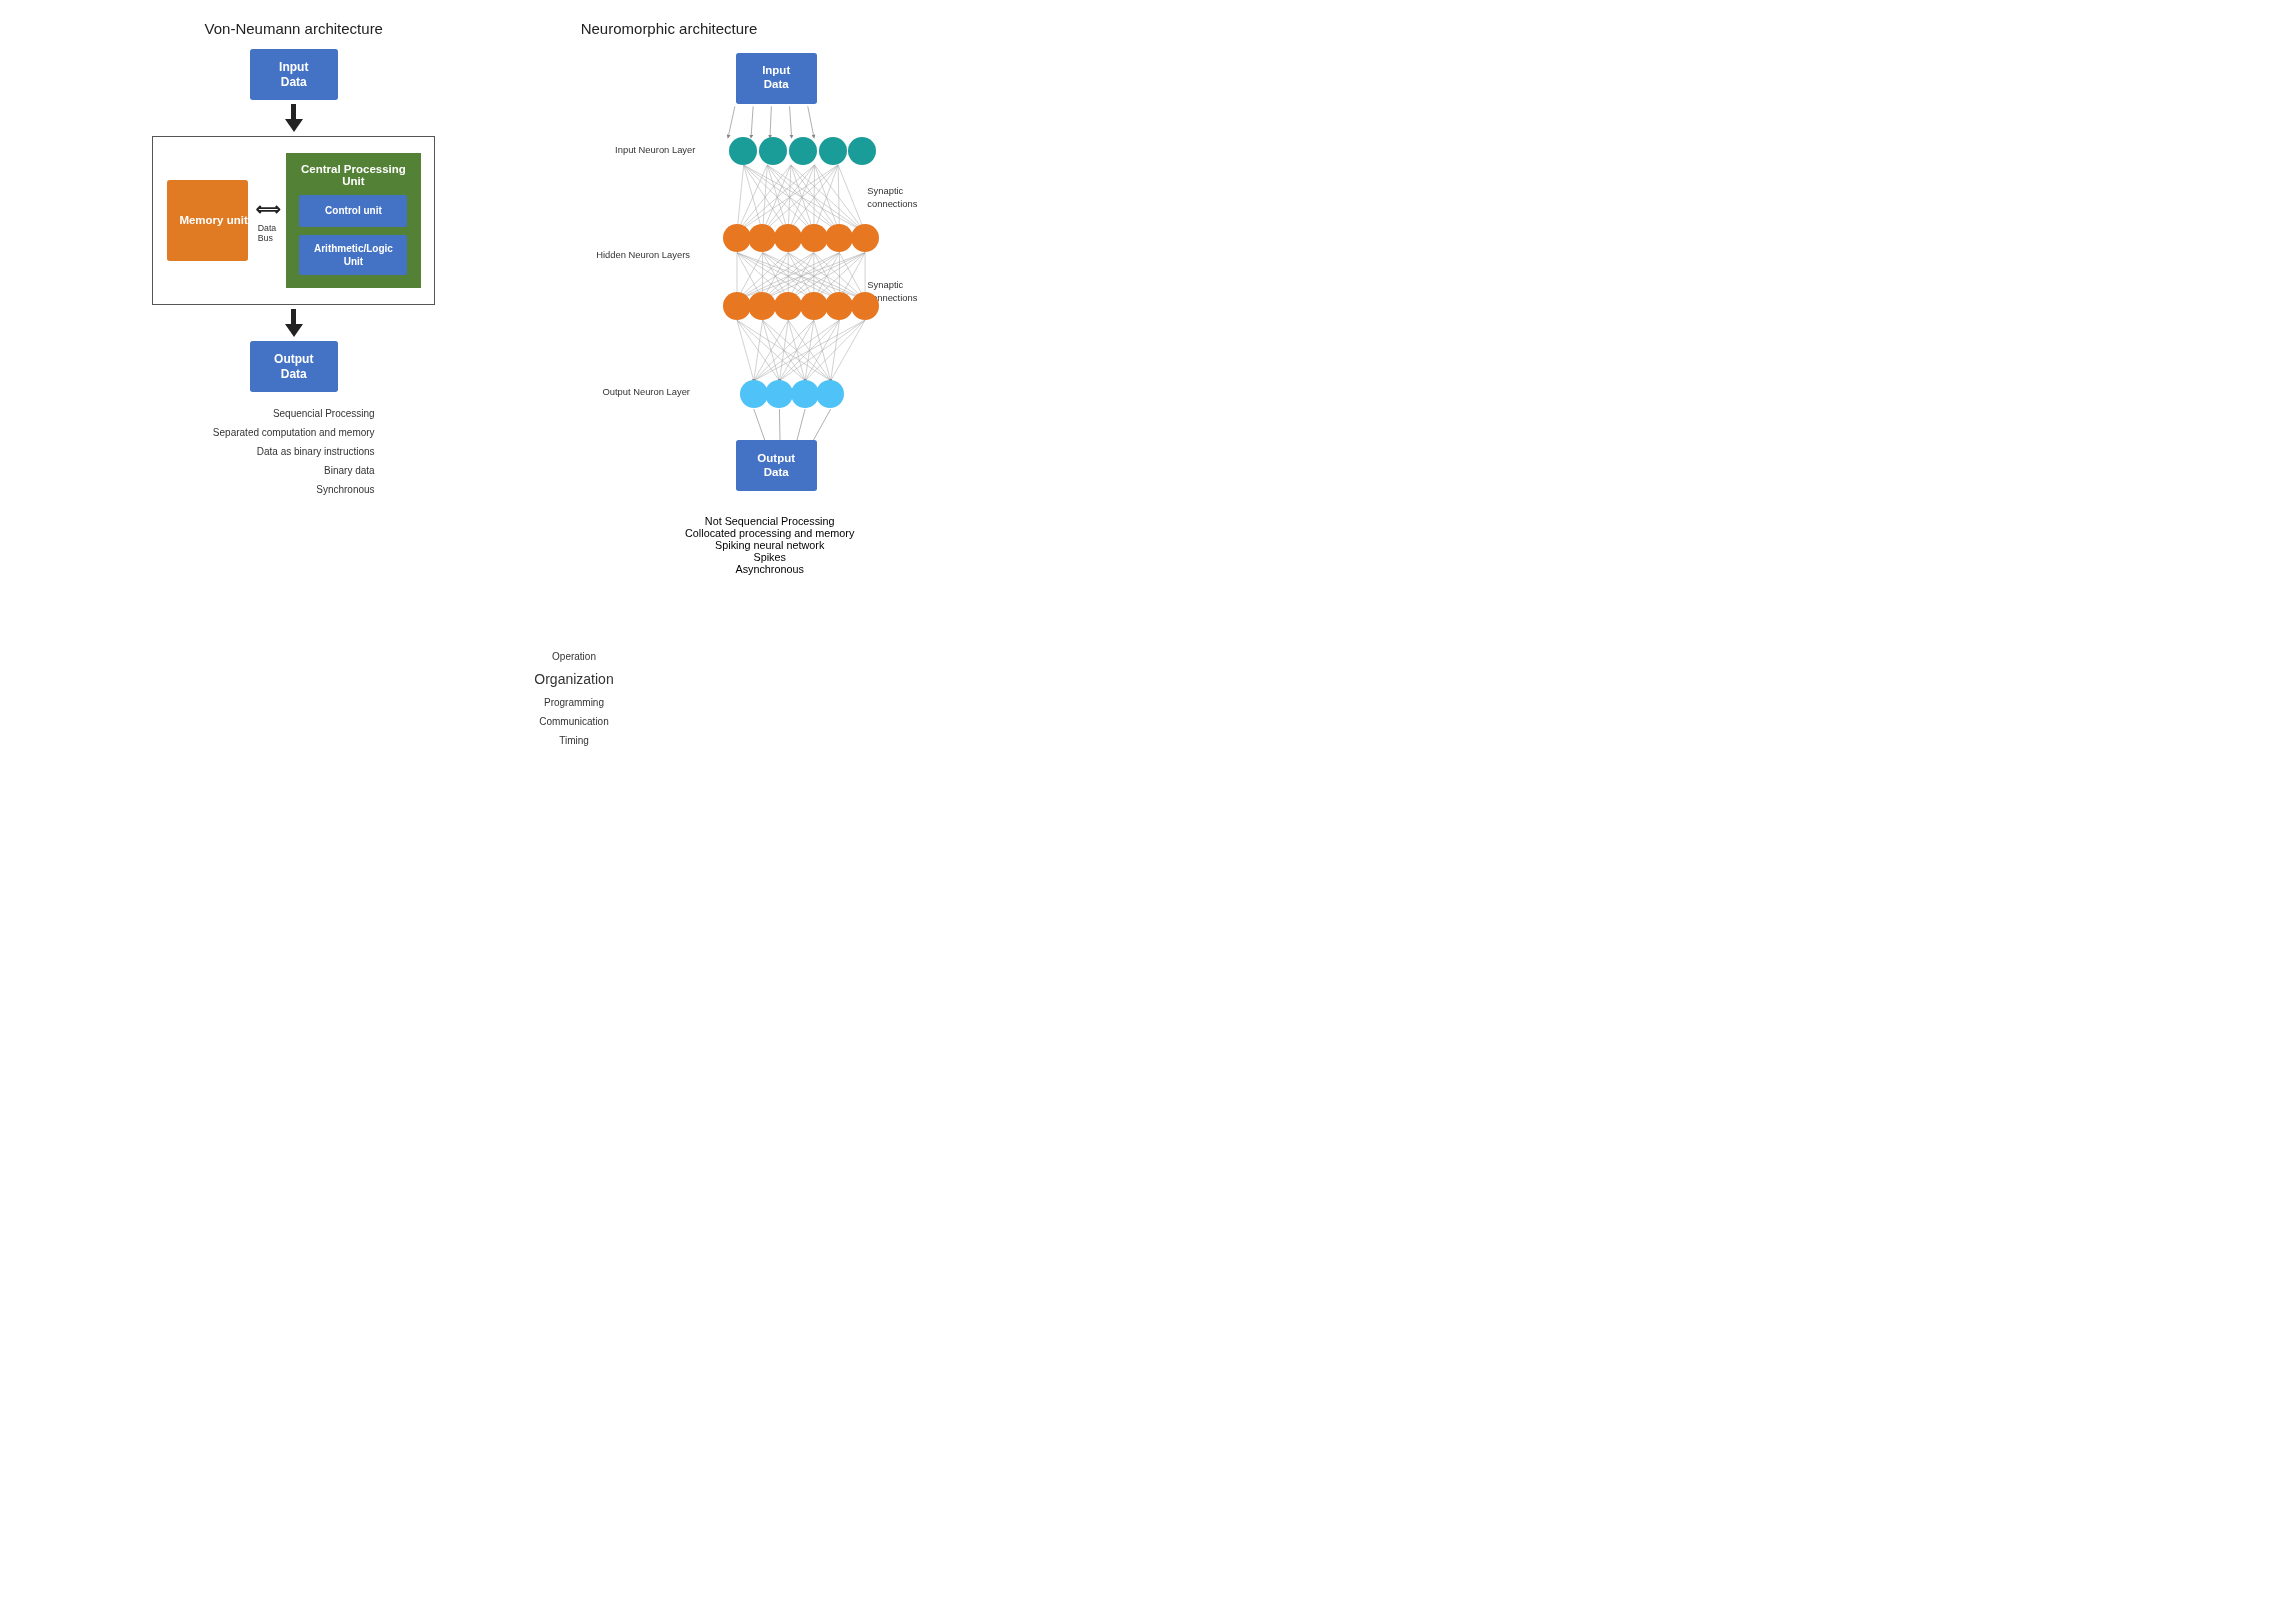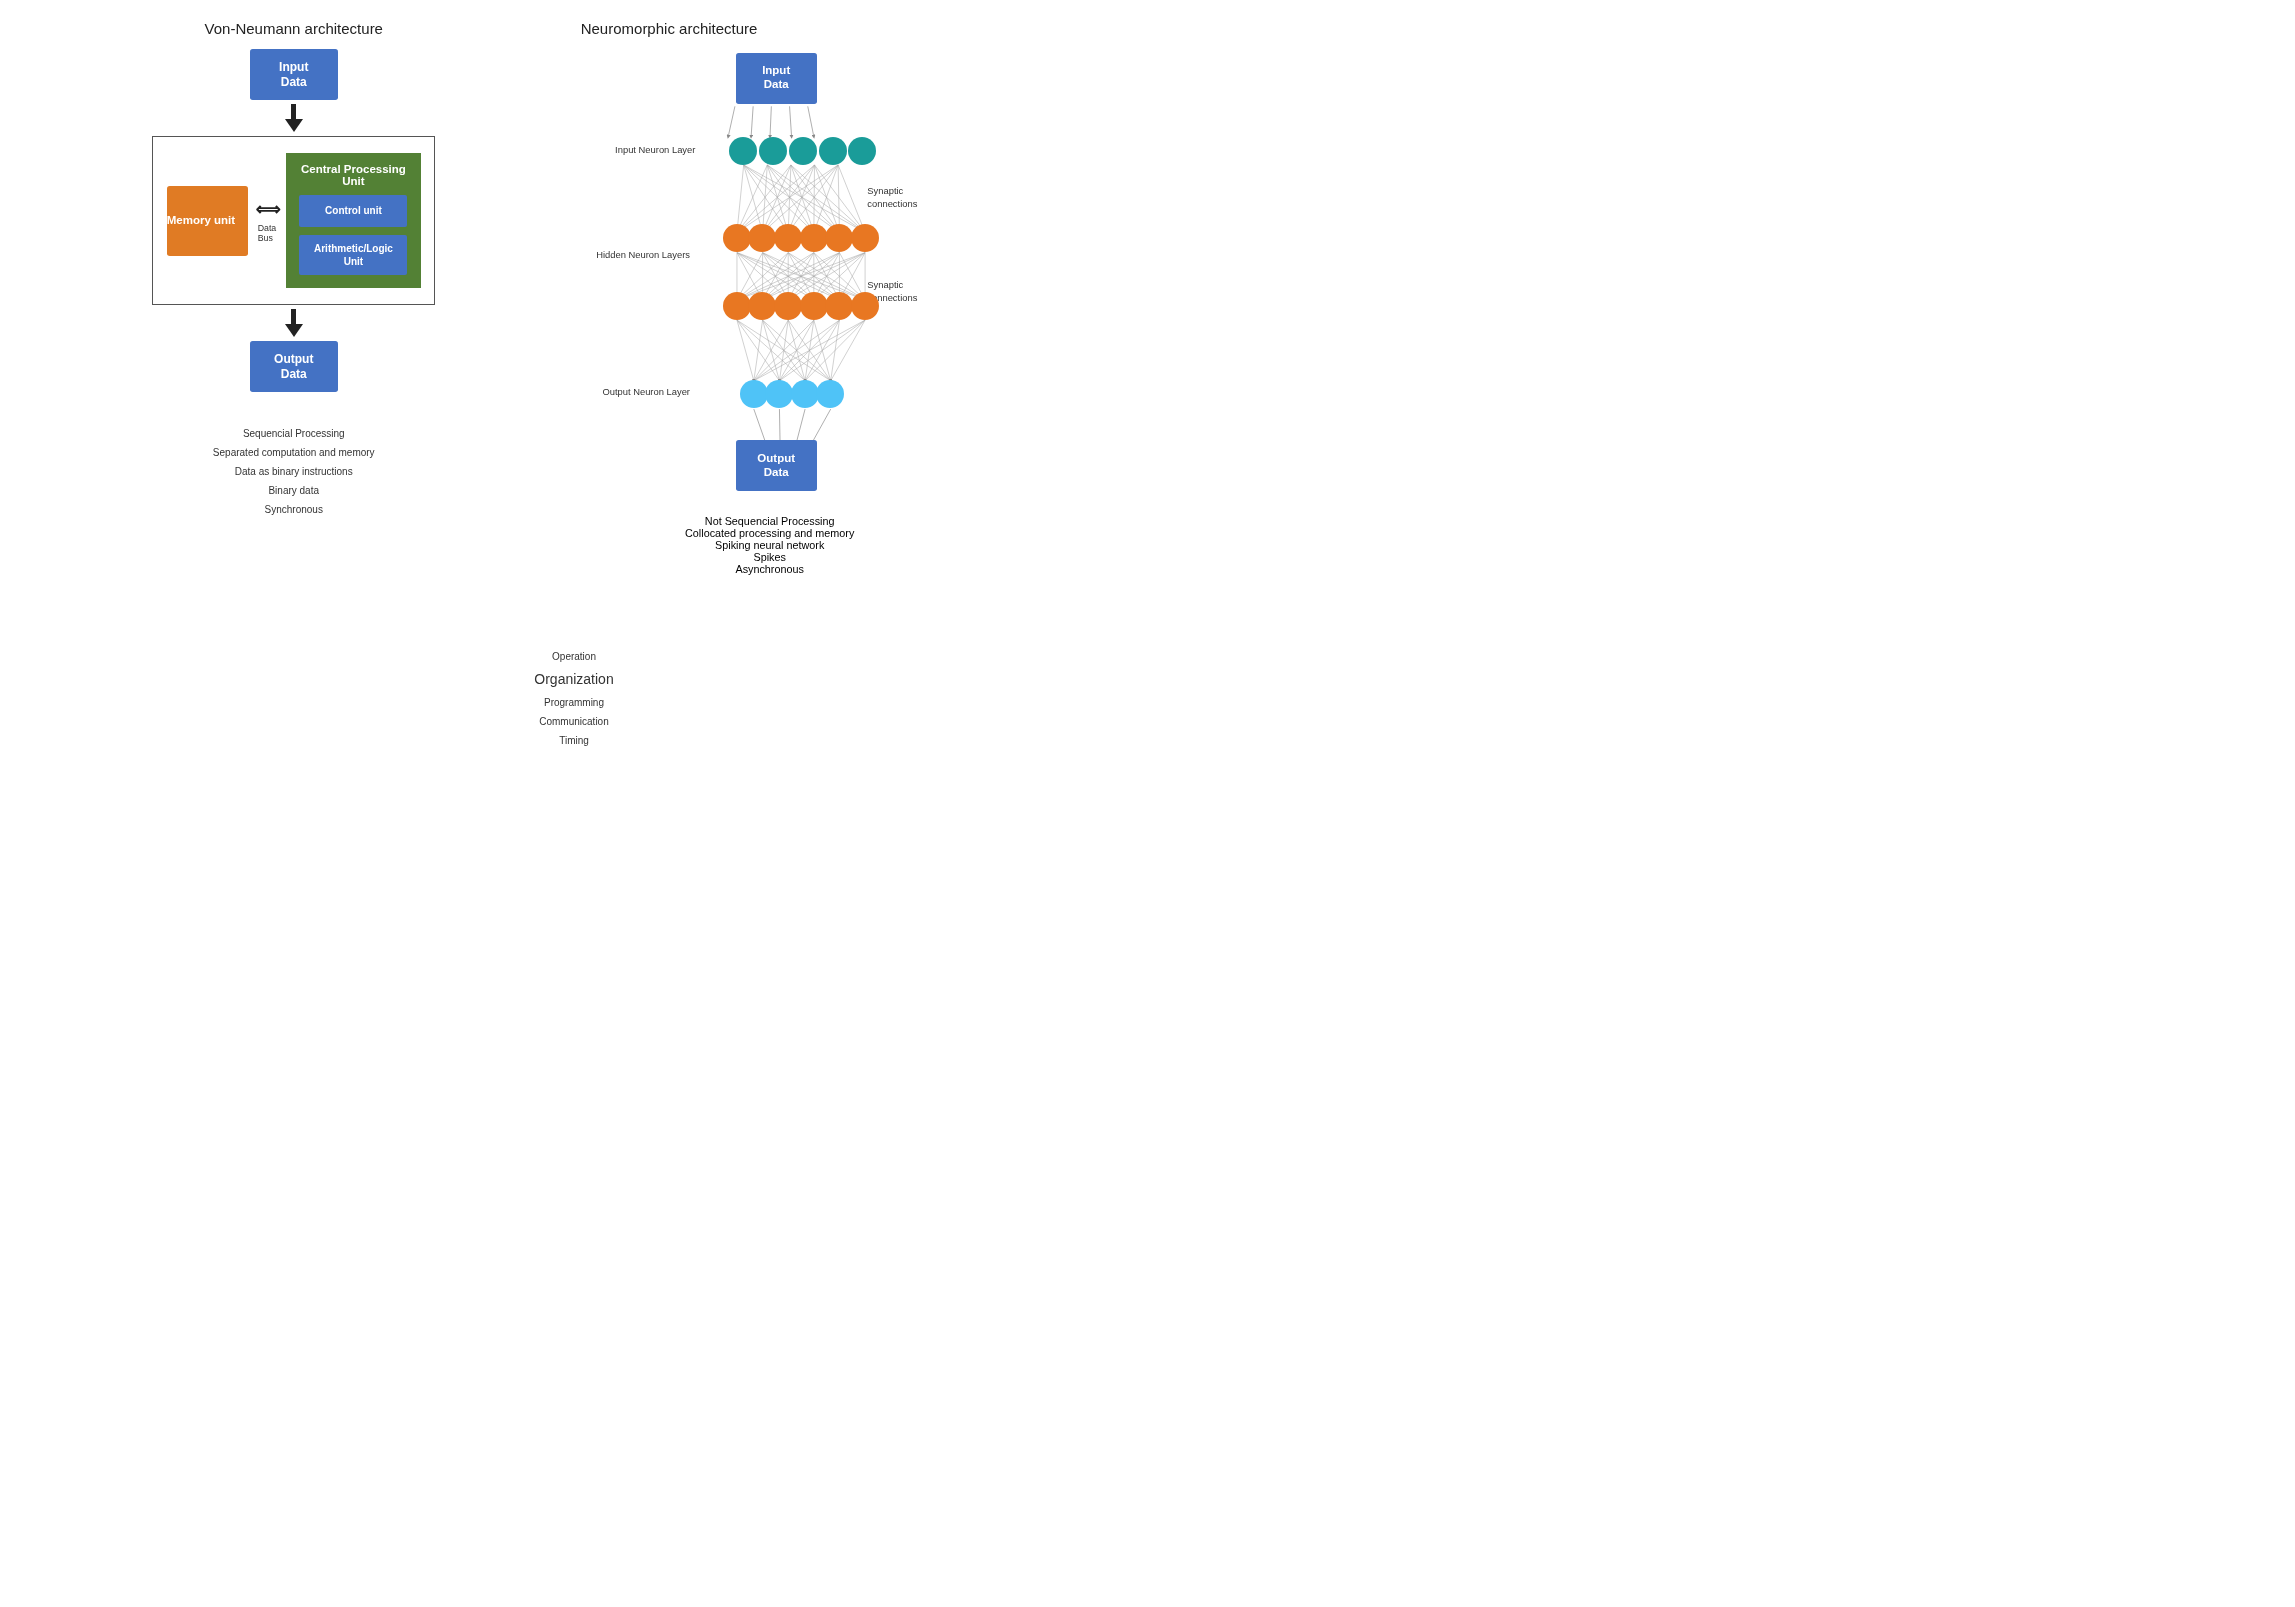--- a/index.html
+++ b/index.html
@@ -59,24 +59,24 @@
       align-items: center;
       gap: 8px;
       background: white;
       min-height: 169px;
     }
 
     .memory-box {
       background: #e07b24;
       color: white;
       width: 81px;
-      height: 70px;
-      display: flex;
-      align-items: center;
-      justify-content: flex-start;
+      height: 81px;
+      display: flex;
+      align-items: center;
+      justify-content: flex-end;
       font-size: 11.5px;
       font-weight: bold;
       text-align: center;
       border-radius: 2.7px;
       flex-shrink: 0;
       line-height: 1.3;
     }
 
     .data-bus-container {
       display: flex;
@@ -153,22 +153,22 @@
       font-weight: bold;
       text-align: center;
       border-radius: 2.7px;
       line-height: 1.2;
     }
 
     .spacer-small { height: 4px; }
 
     
     .bottom-labels {
-      margin-top: 32px;
-      text-align: center;
+      margin-top: 12px;
+      text-align: right;
     }
     .bottom-labels p {
       font-size: 10px;
       color: #333;
       line-height: 1.9;
     }
 
     
     .right-side {
       width: 50%;

